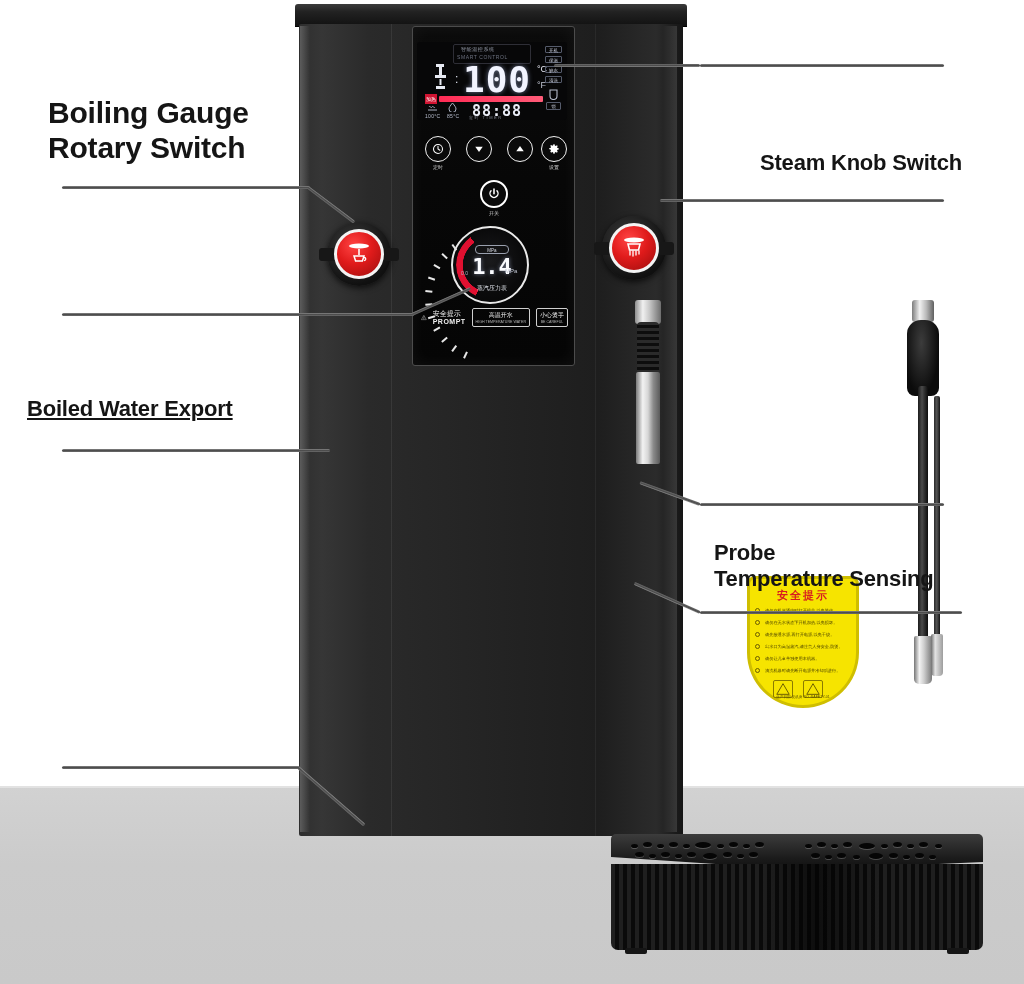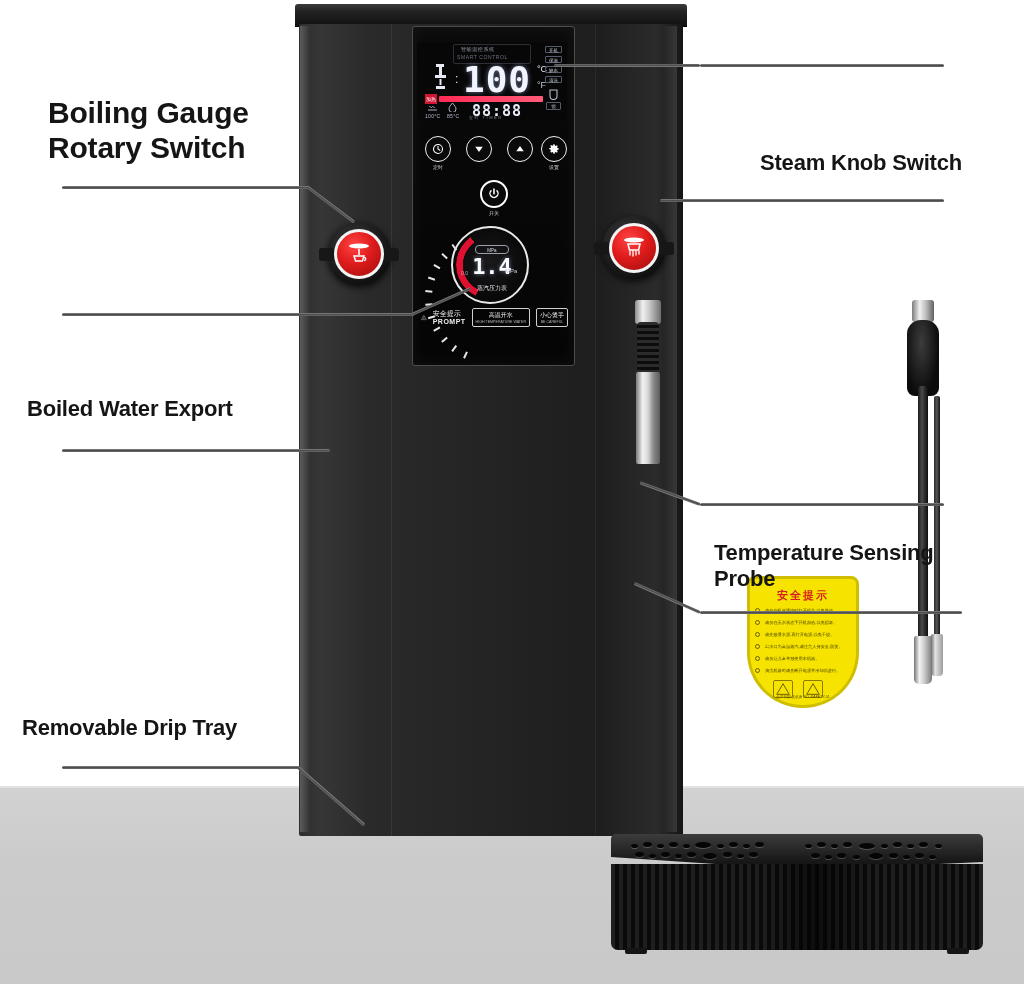--- a/index.html
+++ b/index.html
@@ -433,42 +433,39 @@
   <div class="lbl lbl-lg" style="left:48px; top:96px;">
     <div>Boiling Gauge</div>
     <div>Rotary Switch</div>
   </div>
   <div class="leader" style="left:62px; top:186px; width:248px;"></div>
   <div class="leader-diag" style="left:308px; top:186px; width:58px; transform:rotate(37deg);"></div>
 
   <div class="leader" style="left:62px; top:313px; width:352px;"></div>
   <div class="leader-diag" style="left:412px; top:313px; width:64px; transform:rotate(-24deg);"></div>
 
-  <div class="lbl lbl-md" style="left:27px; top:396px;">
+  <div class="lbl lbl-md" style="left:27px; top:396px;text-decoration:underline;">
     <div>Boiled Water Export</div>
   </div>
   <div class="leader" style="left:62px; top:449px; width:268px;"></div>
 
-  <div class="lbl lbl-md" style="left:22px; top:715px;">
-    <div>Removable Drip Tray</div>
-  </div>
   <div class="leader" style="left:62px; top:766px; width:238px;"></div>
   <div class="leader-diag" style="left:298px; top:766px; width:88px; transform:rotate(41deg);"></div>
 
   <div class="leader" style="left:700px; top:64px; width:244px;"></div>
   <div class="leader-diag" style="left:700px; top:64px; width:146px; transform:rotate(180deg);"></div>
 
   <div class="lbl lbl-md" style="left:716px; top:150px;margin-left:44px;">
     <div>Steam Knob Switch</div>
   </div>
   <div class="leader" style="left:660px; top:199px; width:284px;"></div>
 
   <div class="leader" style="left:700px; top:503px; width:244px;"></div>
   <div class="leader-diag" style="left:700px; top:503px; width:64px; transform:rotate(200deg);"></div>
 
   <div class="lbl lbl-md" style="left:714px; top:540px;">
+    <div>Probe</div>
     <div>Temperature Sensing</div>
-    <div>Probe</div>
   </div>
   <div class="leader" style="left:700px; top:611px; width:262px;"></div>
   <div class="leader-diag" style="left:700px; top:611px; width:72px; transform:rotate(204deg);"></div>
 
 </div>
 
 </body></html>

